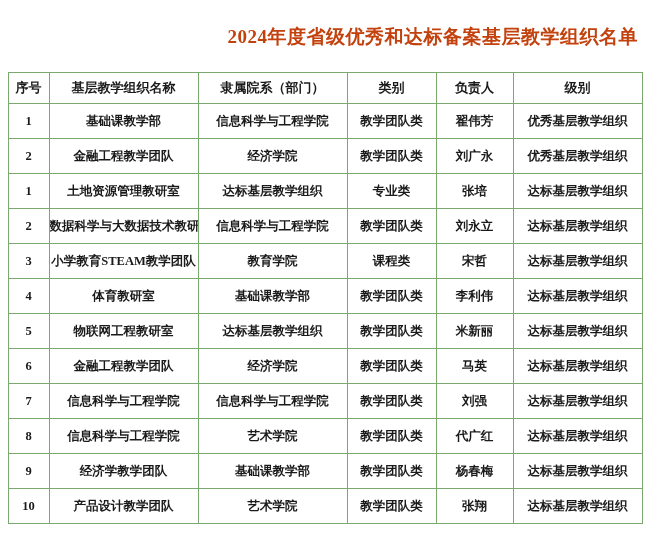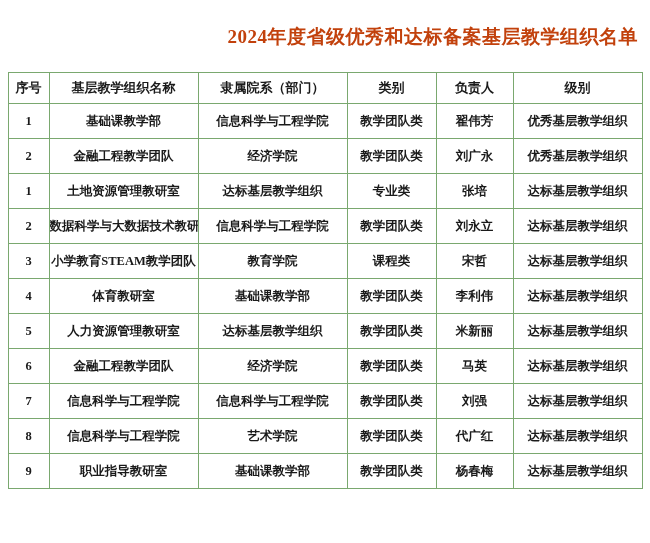--- a/index.html
+++ b/index.html
@@ -125,21 +125,21 @@
       <tr>
         <td class="col-0">4</td>
         <td class="col-1">体育教研室</td>
         <td class="col-2">基础课教学部</td>
         <td class="col-3">教学团队类</td>
         <td class="col-4">李利伟</td>
         <td class="col-5">达标基层教学组织</td>
       </tr>
       <tr>
         <td class="col-0">5</td>
-        <td class="col-1">人力资源管理教研室</td>
+        <td class="col-1">物联网工程教研室</td>
         <td class="col-2">达标基层教学组织</td>
         <td class="col-3">教学团队类</td>
         <td class="col-4">米新丽</td>
         <td class="col-5">达标基层教学组织</td>
       </tr>
       <tr>
         <td class="col-0">6</td>
         <td class="col-1">金融工程教学团队</td>
         <td class="col-2">经济学院</td>
         <td class="col-3">教学团队类</td>
@@ -157,22 +157,30 @@
       <tr>
         <td class="col-0">8</td>
         <td class="col-1">信息科学与工程学院</td>
         <td class="col-2">艺术学院</td>
         <td class="col-3">教学团队类</td>
         <td class="col-4">代广红</td>
         <td class="col-5">达标基层教学组织</td>
       </tr>
       <tr>
         <td class="col-0">9</td>
-        <td class="col-1">职业指导教研室</td>
+        <td class="col-1">经济学教学团队</td>
         <td class="col-2">基础课教学部</td>
         <td class="col-3">教学团队类</td>
         <td class="col-4">杨春梅</td>
+        <td class="col-5">达标基层教学组织</td>
+      </tr>
+      <tr>
+        <td class="col-0">10</td>
+        <td class="col-1">产品设计教学团队</td>
+        <td class="col-2">艺术学院</td>
+        <td class="col-3">教学团队类</td>
+        <td class="col-4">张翔</td>
         <td class="col-5">达标基层教学组织</td>
       </tr>
     </tbody>
   </table>
 
 </div>
 
 </body></html>

